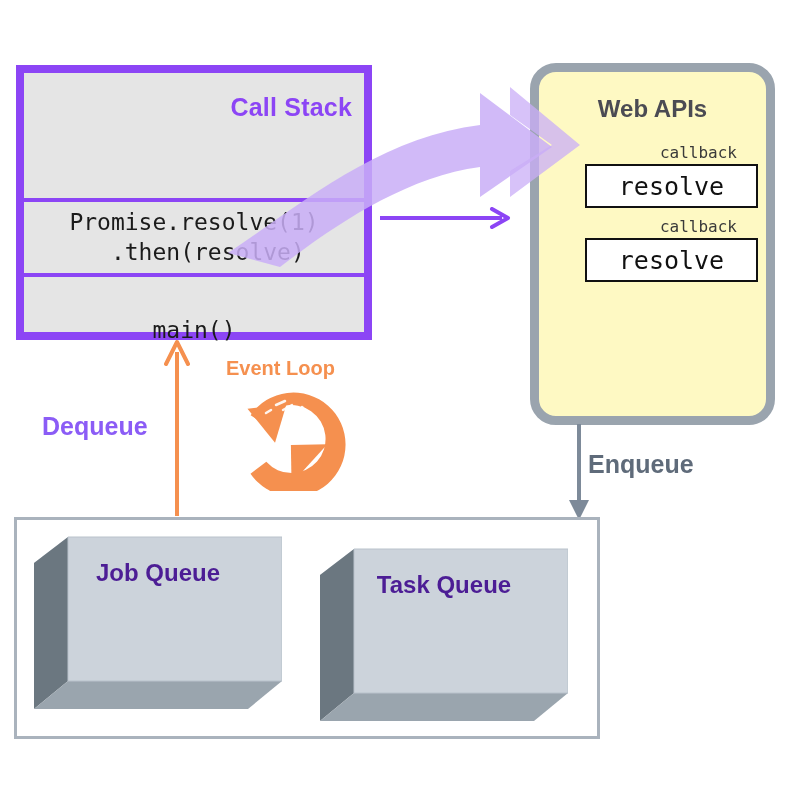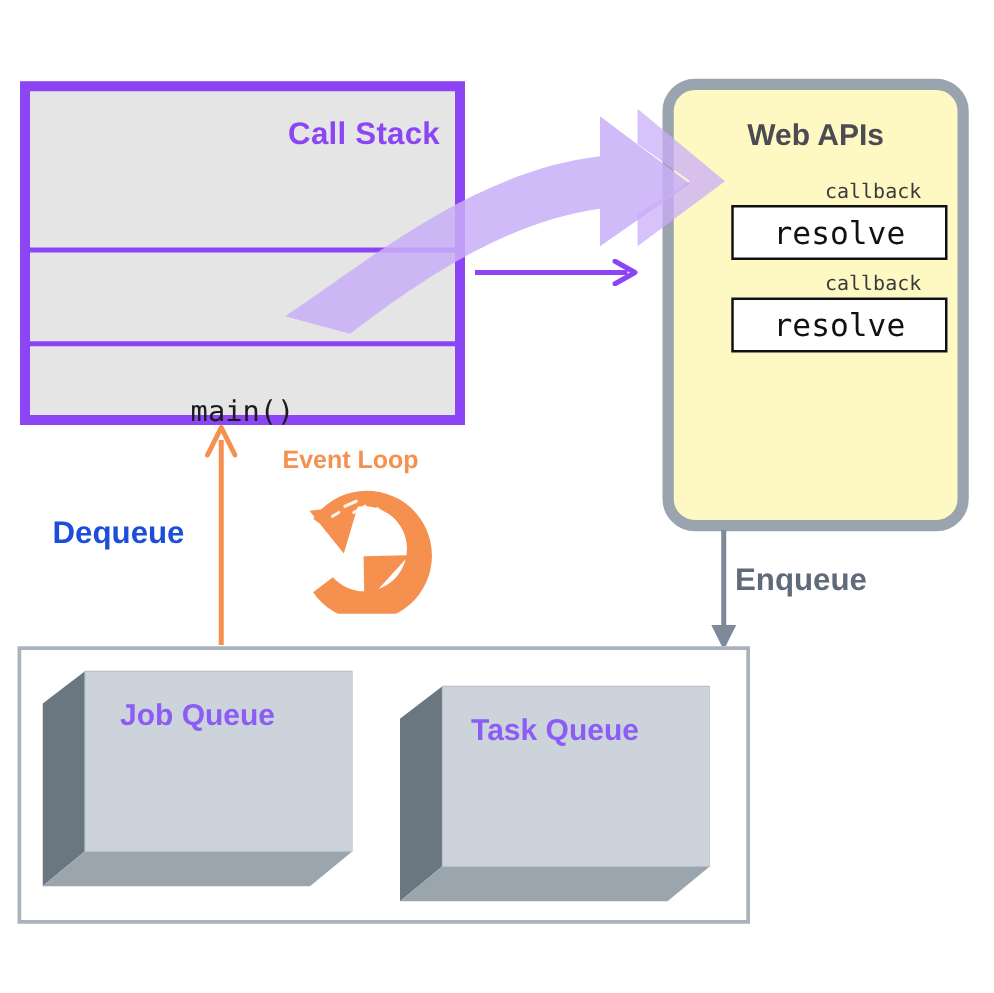--- a/index.html
+++ b/index.html
@@ -143,21 +143,21 @@
 
   
   #dequeue-arrow {
     left: 164px; top: 338px;
     width: 26px; height: 180px;
   }
   #dequeue-label {
     left: 42px; top: 412px;
     font-size: 25px;
     font-weight: bold;
-    color: #1d4ed8;
+    color: #8b5cf6;
     white-space: nowrap;
   }
 
   
   #event-loop-label {
     left: 226px; top: 357px;
     font-size: 20px;
     font-weight: bold;
     color: #f5904f;
     white-space: nowrap;
@@ -178,35 +178,37 @@
   .queue-box { position: absolute; }
   #queue-box-job  { left: 34px; top: 533px; width: 248px; height: 180px; }
   #queue-box-task { left: 320px; top: 545px; width: 248px; height: 180px; }
   .queue-box-label {
     position: absolute;
     left: 0; right: 0;
     top: 26px;
     text-align: center;
     font-size: 24px;
     font-weight: bold;
-    color: #8b5cf6;
+    color: #4c1d95;
     white-space: nowrap;
     pointer-events: none;
   }
   .queue-box-svg { position: absolute; left: 0; top: 0; }
 </style>
 </head>
 <body>
 
 <div id="stage">
 
   <div class="abs" id="call-stack">
     <div id="call-stack-title">Call Stack</div>
     <div class="stack-divider" id="stack-div-1"></div>
     <div class="stack-divider" id="stack-div-2"></div>
+    <div class="stack-frame" id="frame-promise">Promise.resolve(1)
+  .then(resolve)</div>
     <div class="stack-frame" id="frame-main">main()</div>
   </div>
 
   <div class="abs" id="web-apis">
     <div id="web-apis-title">Web APIs</div>
 
     <div class="callback-label" id="callback-label-resolve">callback</div>
     <div class="callback-box" id="callback-box-resolve">resolve</div>
 
     <div class="callback-label" id="callback-label-timeout">callback</div>

